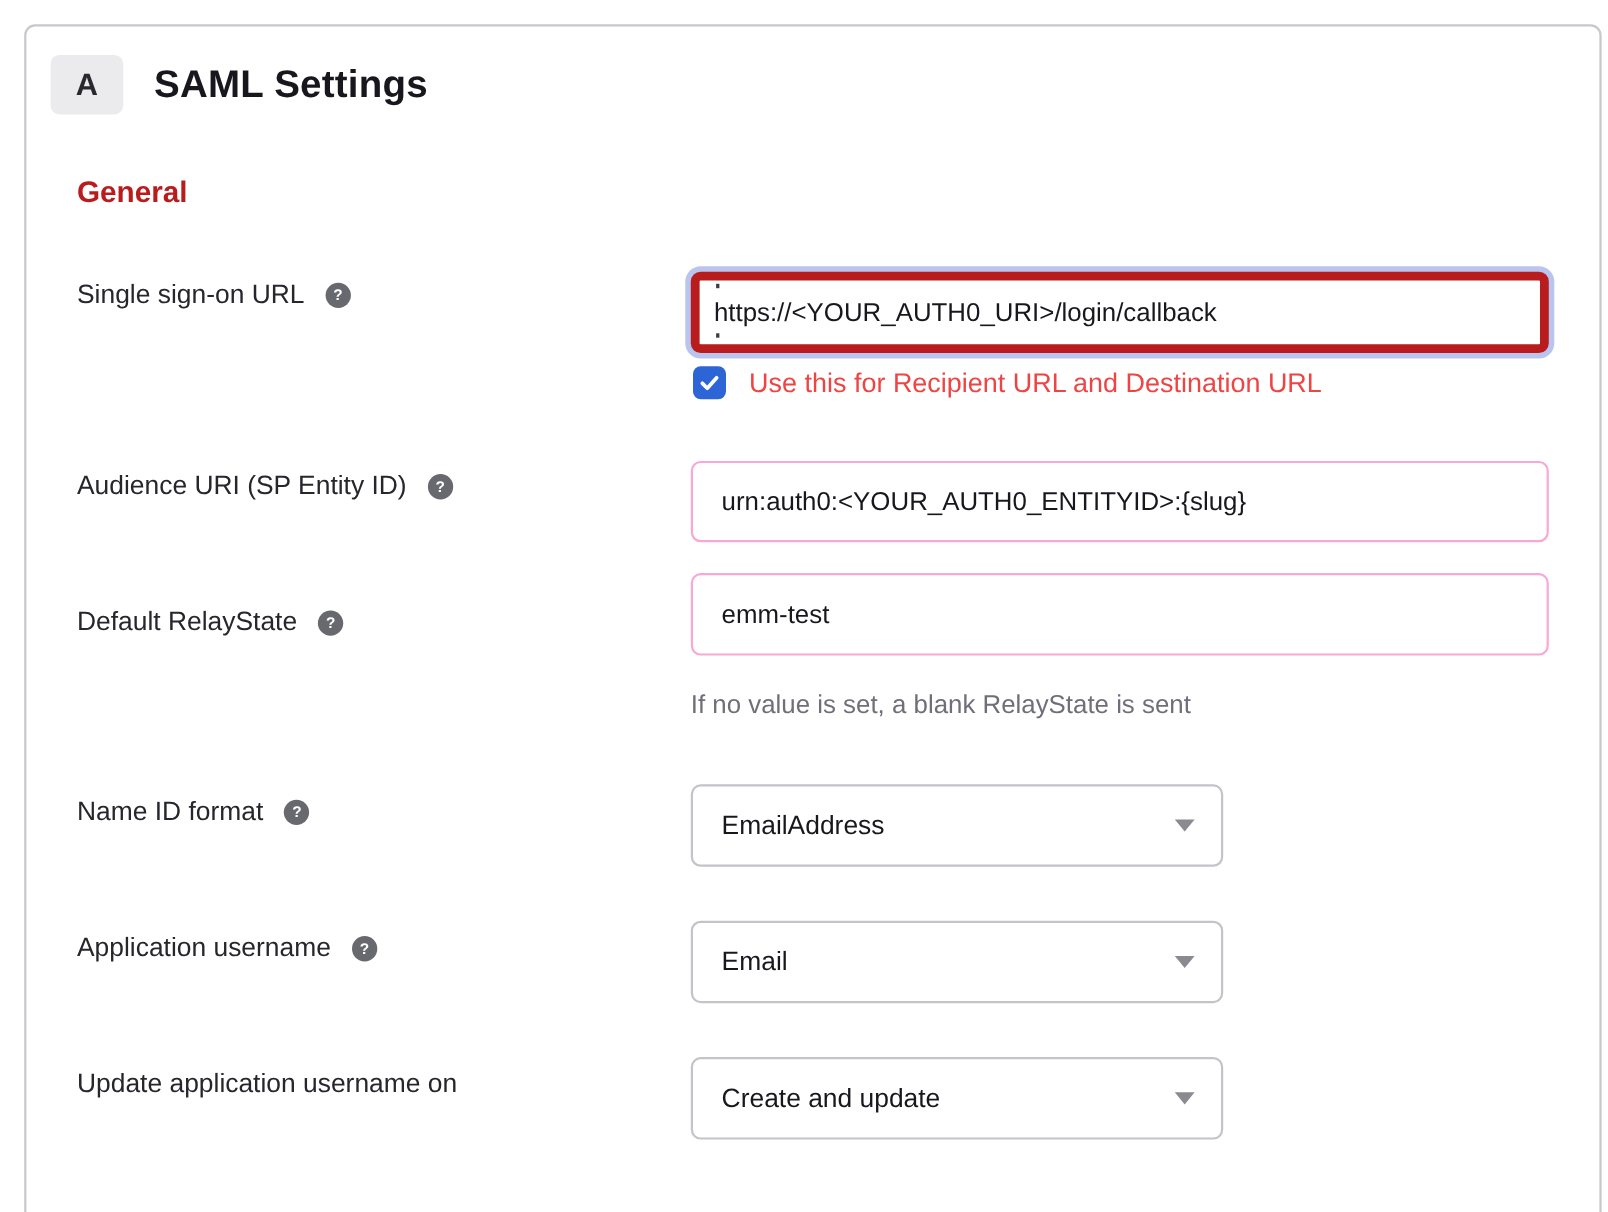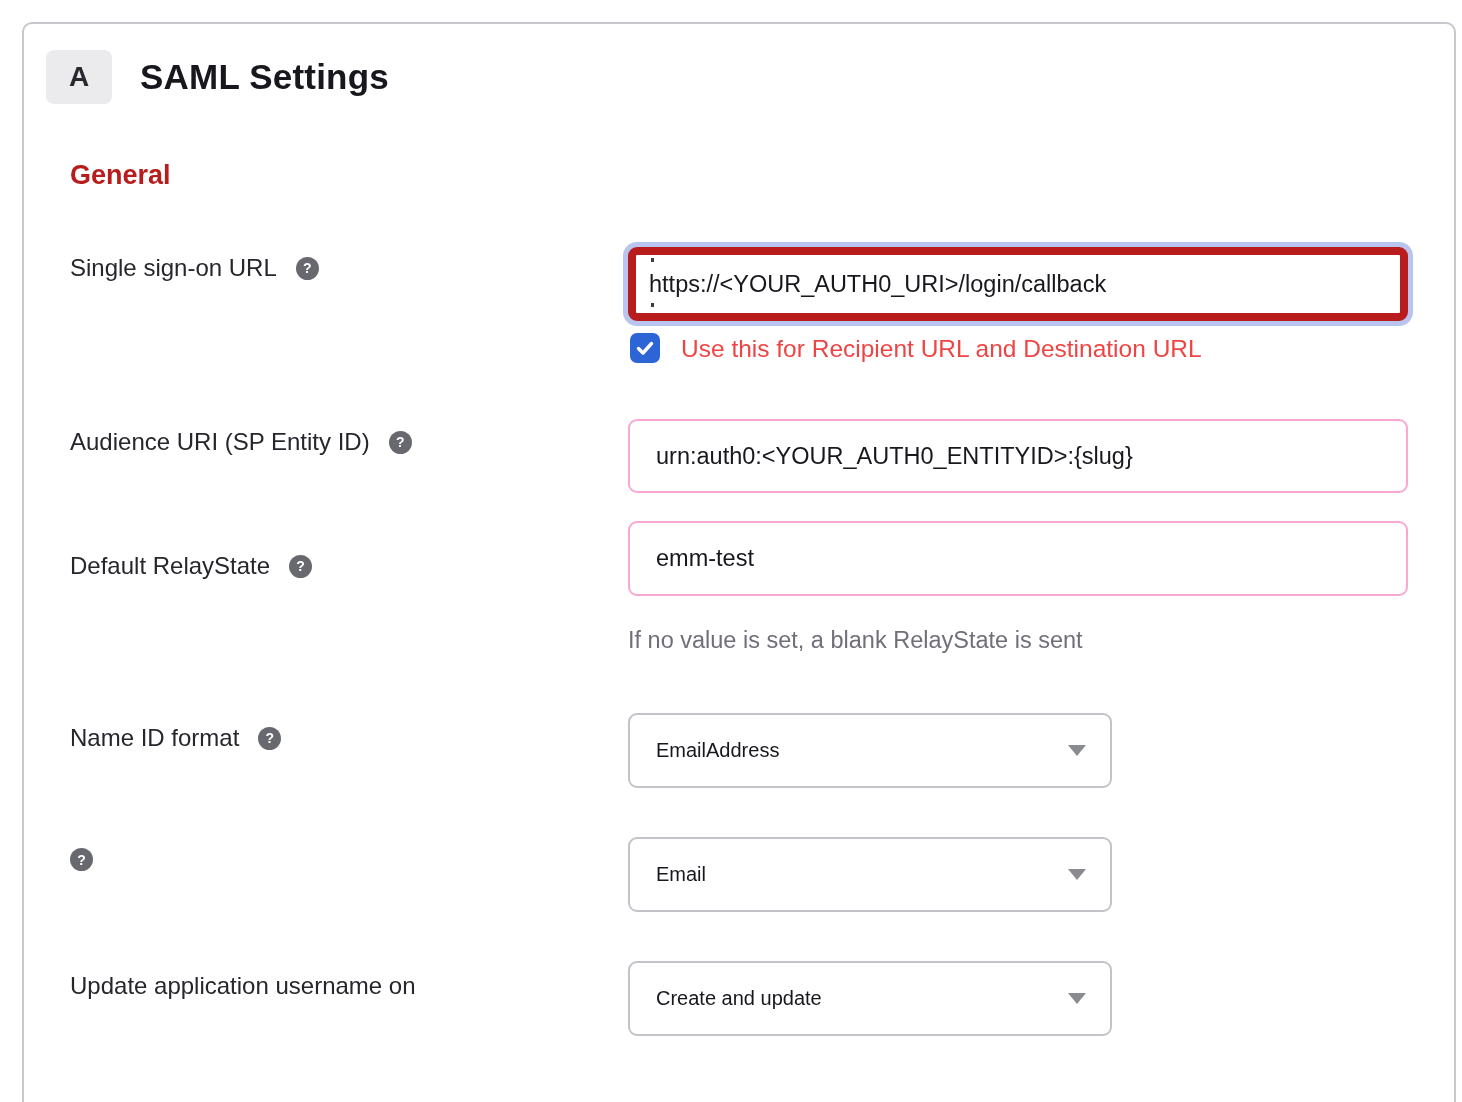--- a/index.html
+++ b/index.html
@@ -91,21 +91,21 @@
   }
 
   
   .select-box {
     left: 628px; width: 484px; height: 75px;
     border: 2px solid #c3c3c9;
     border-radius: 9px;
     background: #ffffff;
     display: flex; align-items: center;
     padding: 0 24px 0 26px;
-    font-size: 20px; color: #17171d;
+    font-size: 24px; color: #17171d;
     cursor: default;
   }
   .select-value { flex: 1 1 auto; }
   .caret-down {
     width: 0; height: 0; flex: 0 0 auto;
     border-left: 9px solid transparent;
     border-right: 9px solid transparent;
     border-top: 11px solid #8a8a91;
   }
 </style>
@@ -165,20 +165,21 @@
   <span class="help-icon">
       <span>?</span>
     </span>
 </div>
 <div class="select-box abs" style="top:713px;">
   <span class="select-value">EmailAddress</span>
   <span class="caret-down"></span>
 </div>
 
 <div class="field-label abs" style="left:70px; top:848px;">
+  <span>Application username</span>
   <span class="help-icon">
       <span>?</span>
     </span>
 </div>
 <div class="select-box abs" style="top:837px;justify-content:space-between;">
   <span class="select-value">Email</span>
   <span class="caret-down"></span>
 </div>
 
 <div class="field-label abs" style="left:70px; top:972px;">

